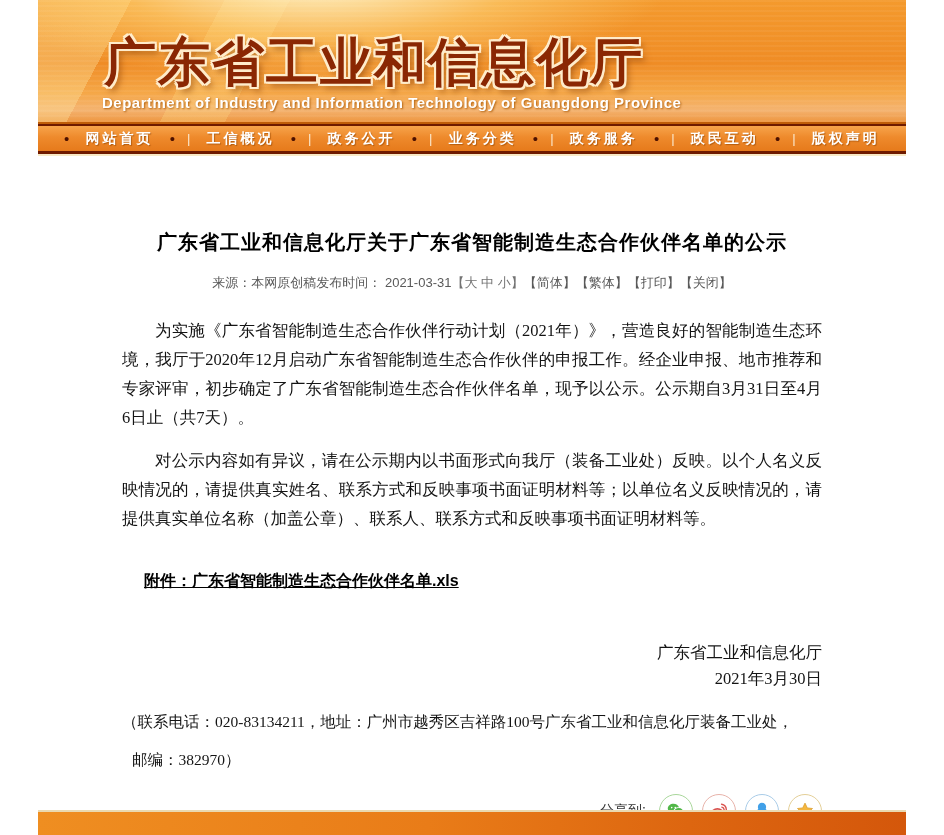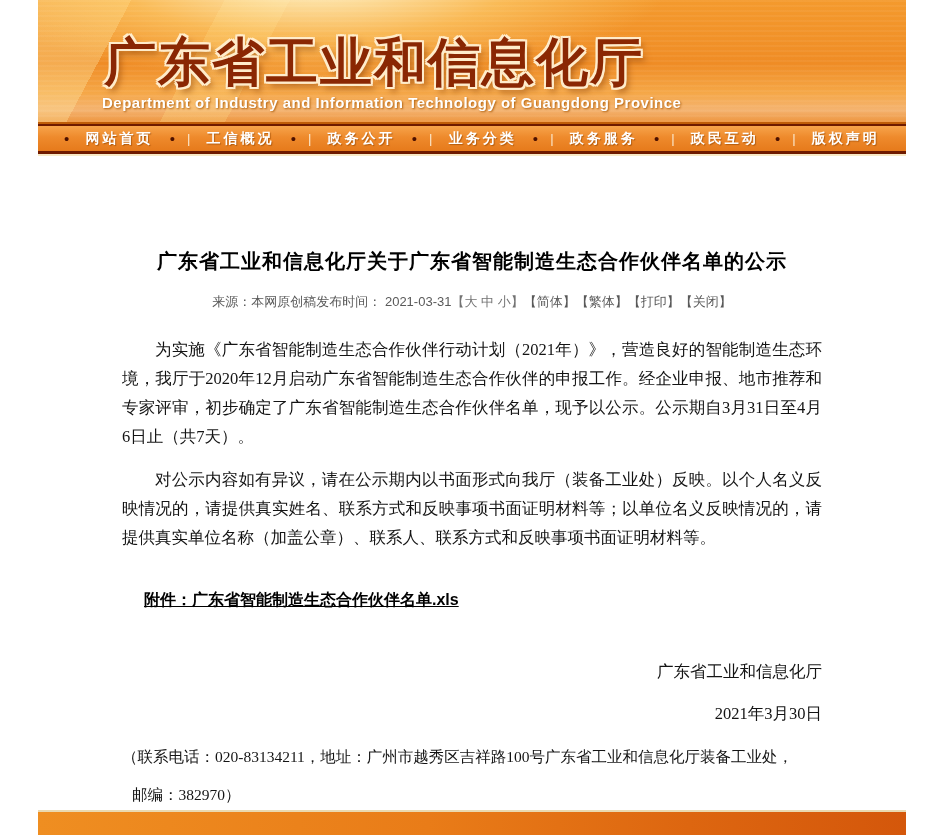--- a/index.html
+++ b/index.html
@@ -48,21 +48,21 @@
     text-shadow:1px 1px 1px rgba(150,70,0,.65);
     white-space:nowrap;
   }
   .nav-dot { color:#4d1100; font-size:15px; line-height:1; }
   .nav-pipe { color:#fbe9cf; font-size:13px; }
   .nav-sep { display:flex; align-items:center; gap:12px; }
 
   
   .content { padding:0 84px; }
   .article-title {
-    margin-top:92px; text-align:center;
+    margin-top:73px; text-align:center;
     font-size:20px; font-weight:bold; color:#000; letter-spacing:1px;
     font-family:"Liberation Sans","DejaVu Sans",sans-serif;
   }
   .meta {
     margin-top:18px; display:flex; justify-content:center; align-items:center;
     font-size:13px; color:#595959; white-space:nowrap;
   }
   .meta .ctrl { cursor:pointer; color:#595959; }
   .meta .ctrl-light { color:#737373; }
 
@@ -78,21 +78,21 @@
     font-family:"Liberation Sans","DejaVu Sans",sans-serif;
     font-size:16px; font-weight:bold; color:#000;
     text-decoration:underline; cursor:pointer;
   }
 
   .signature, .sign-date {
     font-family:"Liberation Serif","DejaVu Serif",serif;
     font-size:16.5px; color:#141414; text-align:right;
   }
   .signature { margin-top:50px; }
-  .sign-date { margin-top:20px; }
+  .sign-date { margin-top:4px; }
 
   .contact {
     margin-top:20px;
     font-family:"Liberation Serif","DejaVu Serif",serif;
     font-size:15.5px; color:#141414; line-height:24px;
   }
   .contact-line2 { margin-top:14px; padding-left:10px; }
 
   
   .share-row { margin-top:22px; display:flex; align-items:center; gap:9px; padding-left:8px;justify-content:flex-end; }

